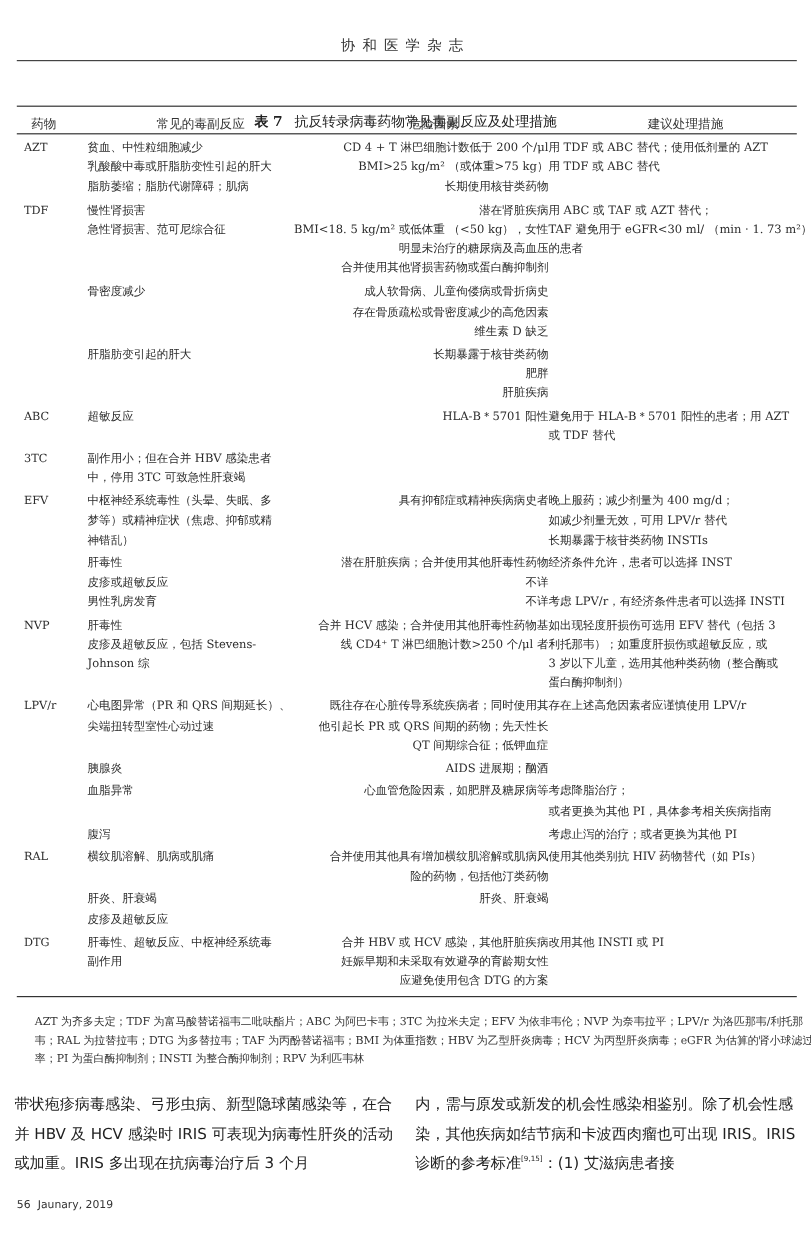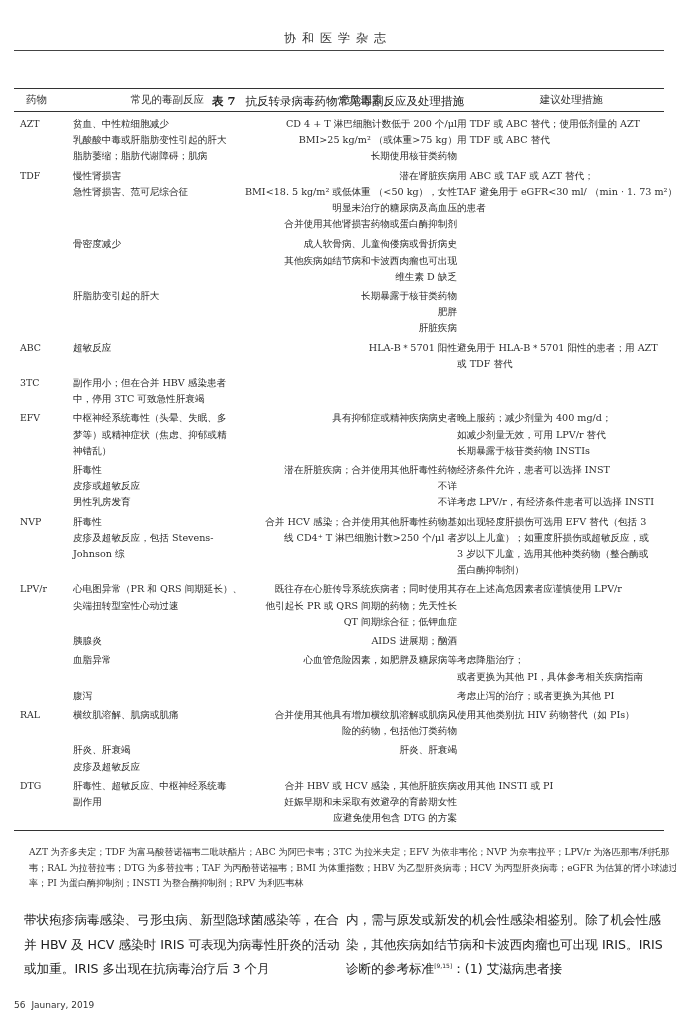--- a/index.html
+++ b/index.html
@@ -19,21 +19,21 @@
   .table-caption {
     position: absolute; top: 70px; left: 0; width: 676px; text-align: center;
     font-size: 11.5px; color: #222; margin-top: 24px;
   }
   .table-caption .num { font-weight: bold; margin-right: 10px; }
   .tbl {
     position: absolute; left: 14px; top: 88px; width: 650px;
     border-top: 1.3px solid #333; border-bottom: 1.3px solid #333;
   }
   .tbl-head {
-    display: flex; height: 22px; align-items: center;
+    display: flex; height: 22px; align-items: flex-end;
     border-bottom: 1px solid #333; font-size: 10.5px; color: #333; gap: 22px;
   }
   .c1 { width: 59px; padding-left: 4px; box-sizing: border-box; }
   .c2 { width: 172px; box-sizing: border-box; }
   .c3 { width: 212px; box-sizing: border-box; text-align: right; }
   .c4 { width: 207px; box-sizing: border-box; }
   .tbl-head .c1 { padding-left: 12px; }
   .tbl-head .c2 { text-align: center; }
   .tbl-head .c3 { text-align: center; }
   .tbl-head .c4 { text-align: center; }
@@ -43,21 +43,21 @@
   .line { display: block; white-space: nowrap; }
   sup { font-size: 6px; line-height: 0; }
   .notes {
     position: absolute; top: 845px; left: 29px; width: 650px;
     font-size: 9.1px; line-height: 15.5px; color: #333;
   }
   .body-text {
     position: absolute; top: 908px; font-family: "DejaVu Sans", "Liberation Sans", sans-serif;
     font-size: 12.6px; line-height: 24.5px; color: #222; width: 318px;
   }
-  .body-left { left: 24px; }
+  .body-left { left: 12px; }
   .body-right { left: 346px; }
   .folio {
     position: absolute; top: 1000px; left: 14px;
     font-family: "DejaVu Sans", "Liberation Sans", sans-serif; font-size: 9px; color: #333;
   }
   .folio .page { font-weight: normal; margin-right: 6px; }
 </style>
 </head>
 <body>
 
@@ -117,21 +117,21 @@
       </div>
       <div class="row" style="margin-top: 4px;">
         <div class="c1"></div>
         <div class="c2">
           <span class="line">骨密度减少</span>
           <span class="line">&nbsp;</span>
           <span class="line">&nbsp;</span>
         </div>
         <div class="c3">
           <span class="line">成人软骨病、儿童佝偻病或骨折病史</span>
-          <span class="line">其他疾病如结节病和卡波西肉瘤也可出现</span>
+          <span class="line">存在骨质疏松或骨密度减少的高危因素</span>
           <span class="line">维生素 D 缺乏</span>
         </div>
         <div class="c4">
           <span class="line">&nbsp;</span>
           <span class="line">&nbsp;</span>
           <span class="line">&nbsp;</span>
         </div>
       </div>
       <div class="row" style="margin-top: 3px;">
         <div class="c1"></div>
@@ -226,21 +226,21 @@
           <span class="line">&nbsp;</span>
         </div>
         <div class="c3">
           <span class="line">合并 HCV 感染；合并使用其他肝毒性药物基</span>
           <span class="line">线 CD4⁺ T 淋巴细胞计数&gt;250 个/μl 者</span>
           <span class="line">&nbsp;</span>
           <span class="line">&nbsp;</span>
         </div>
         <div class="c4">
           <span class="line">如出现轻度肝损伤可选用 EFV 替代（包括 3</span>
-          <span class="line">岁以上儿童）；如重度肝损伤或超敏反应，或</span>
+          <span class="line">利托那韦）；如重度肝损伤或超敏反应，或</span>
           <span class="line">3 岁以下儿童，选用其他种类药物（整合酶或</span>
           <span class="line">蛋白酶抑制剂）</span>
         </div>
       </div>
       <div class="row" style="margin-top: 3px;">
         <div class="c1">LPV/r</div>
         <div class="c2">
           <span class="line">心电图异常（PR 和 QRS 间期延长）、</span>
           <span class="line">尖端扭转型室性心动过速</span>
           <span class="line">&nbsp;</span>

